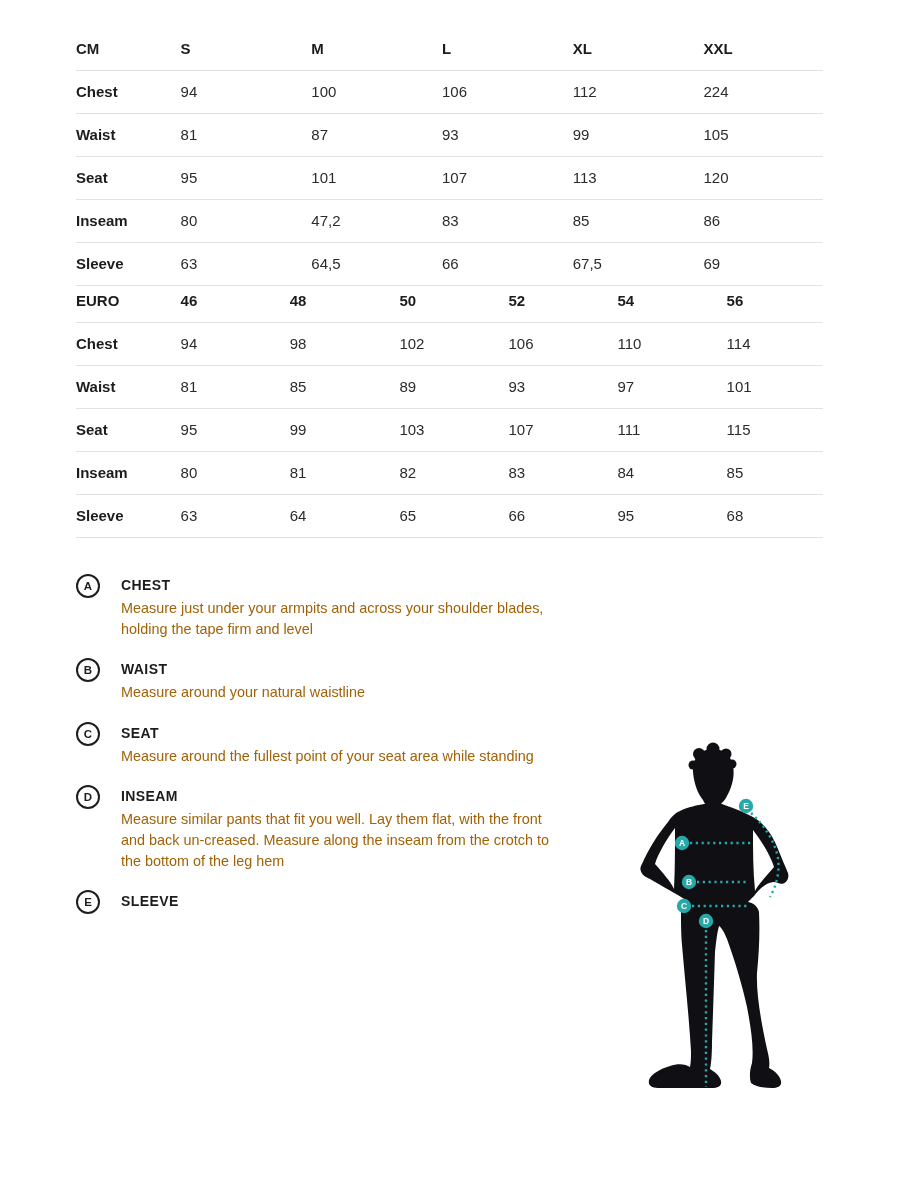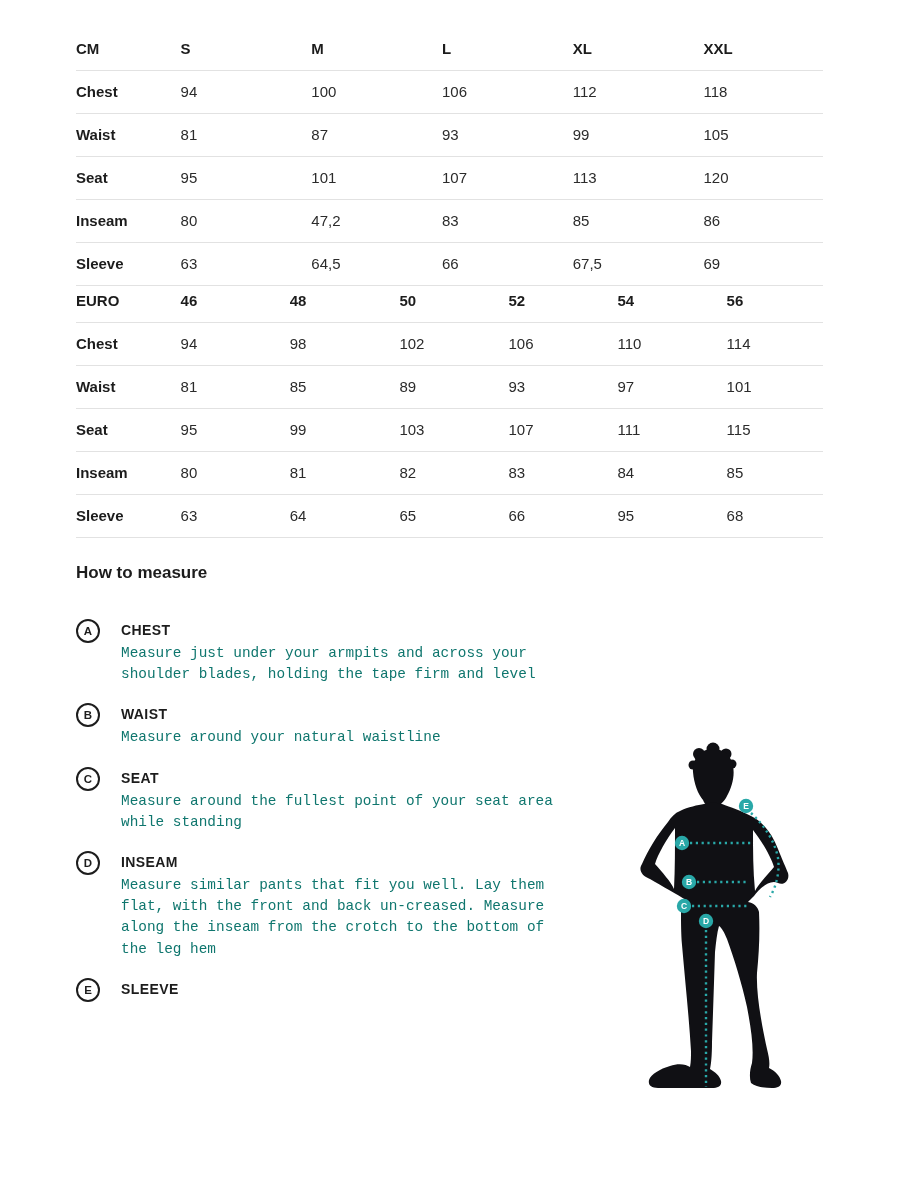--- a/index.html
+++ b/index.html
@@ -64,21 +64,21 @@
     background: #fff;
   }
   .how-text { max-width: 458px; }
   .how-label {
     font-size: 14px; font-weight: 700; letter-spacing: 0.4px;
     color: #1c1c1c;
     line-height: 19px;
     margin-bottom: 3px;
   }
   .how-desc {
-    font-size: 14.4px; line-height: 21.2px; color: #0f766e; font-family: Liberation Mono, monospace;
+    font-size: 14.4px; line-height: 21.2px; color: #a16207;
   }
 
   .figure-wrap { position: absolute; left: 618px; top: 740px; width: 222px; height: 382px; }
   .marker-letter {
     font-family: "Liberation Sans", sans-serif;
     font-size: 8.5px; font-weight: 700; fill: #ffffff;
   }
 </style>
 </head>
 <body>
@@ -105,21 +105,21 @@
             <th>XXL</th>
           </tr>
         </thead>
         <tbody>
           <tr>
             <td class="row-label">Chest</td>
             <td>94</td>
             <td>100</td>
             <td>106</td>
             <td>112</td>
-            <td>118</td>
+            <td>224</td>
           </tr>
           <tr>
             <td class="row-label">Waist</td>
             <td>81</td>
             <td>87</td>
             <td>93</td>
             <td>99</td>
             <td>105</td>
           </tr>
           <tr>
@@ -212,21 +212,20 @@
             <td>63</td>
             <td>64</td>
             <td>65</td>
             <td>66</td>
             <td>95</td>
             <td>68</td>
           </tr>
         </tbody>
       </table>
 
-    <h2 class="how-title">How to measure</h2>
 
     <div class="how-list" id="how-to-list">
         <div class="how-item">
           <div class="letter-circle">A</div>
           <div class="how-text">
             <div class="how-label">CHEST</div>
             <div class="how-desc">Measure just under your armpits and across your shoulder blades, holding the tape firm and level</div>
           </div>
         </div>
         <div class="how-item">

